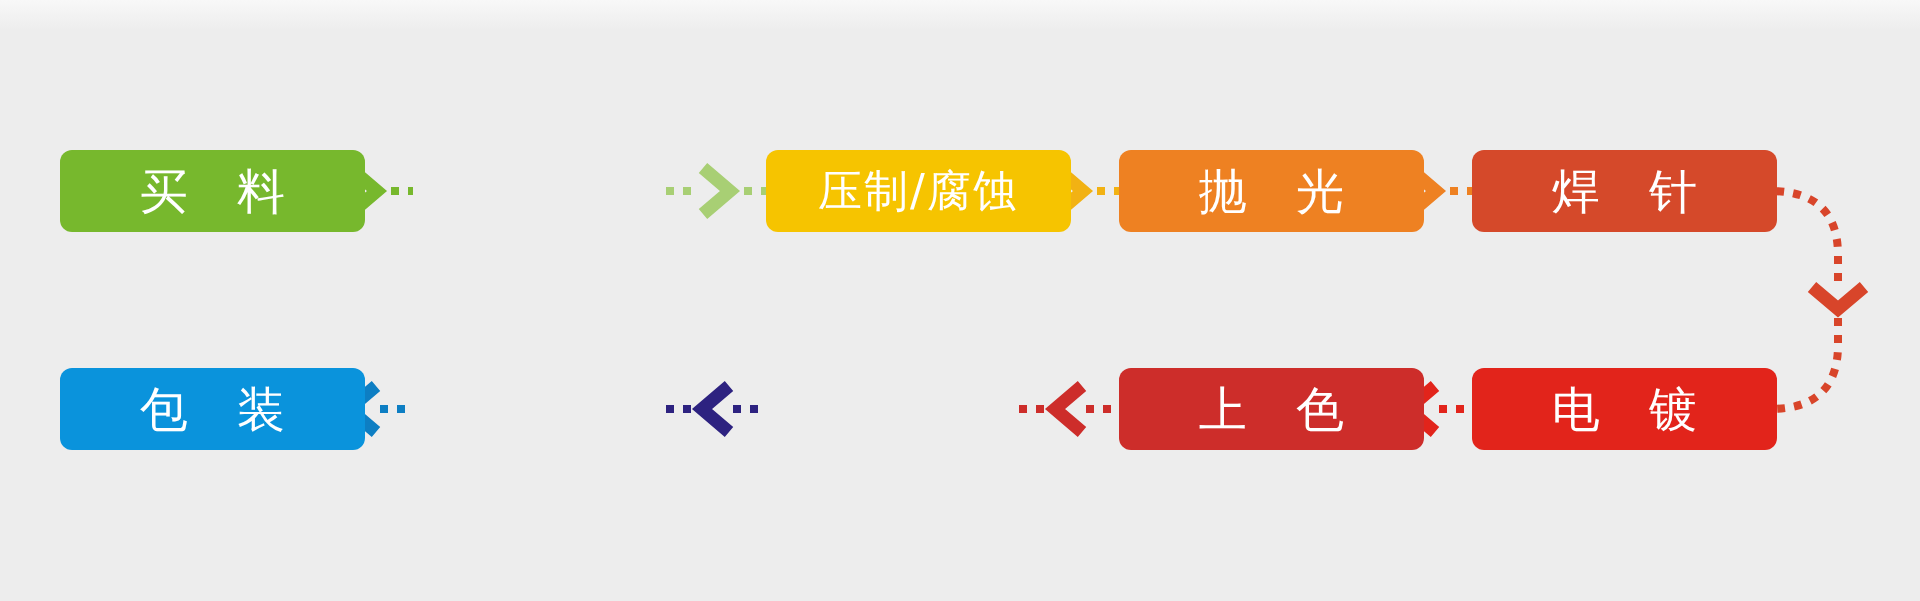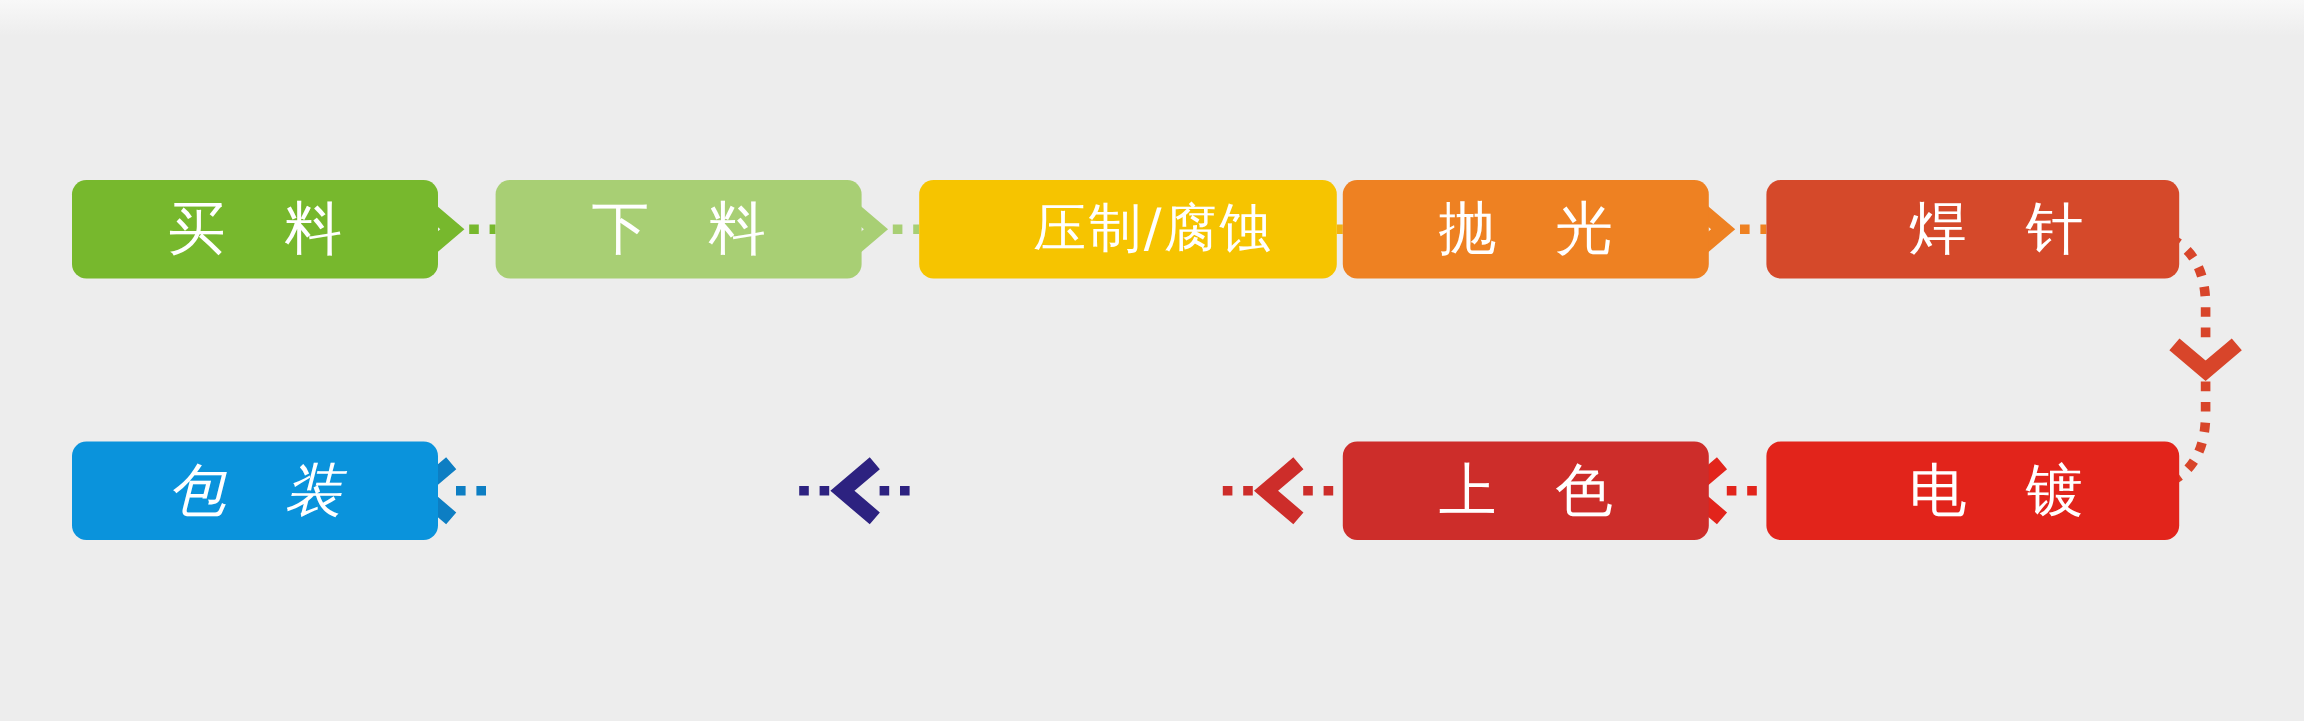--- a/index.html
+++ b/index.html
@@ -31,23 +31,23 @@
   }
   .box.long{
     font-size:44px;
     letter-spacing:2px;
     word-spacing:normal;
   }
   .r-top{top:150px;}
   .r-bottom{top:368px;}
   .c0{left:60px;}
   .c1{left:413px;}
-  .c2{left:766px;padding-left:43px;}
+  .c2{left:766px;}
   .c3{left:1119px;}
-  .c4{left:1472px;padding-left:39px;}
+  .c4{left:1472px;}
   polyline{fill:none;stroke-linejoin:miter;stroke-linecap:butt;}
   line,path{fill:none;stroke-linecap:butt;}
 </style>
 </head>
 <body>
 
 <div class="canvas">
 
   <svg class="connectors" viewBox="0 0 1920 601" xmlns="http://www.w3.org/2000/svg">
 
@@ -96,34 +96,31 @@
     <g stroke="#0d7ec3">
       <line x1="313" y1="409" x2="352" y2="409" stroke-width="8" stroke-dasharray="8 9"></line>
       <line x1="380" y1="409" x2="413" y2="409" stroke-width="8" stroke-dasharray="8 9"></line>
       <polyline points="376,386 349,409 376,432" stroke-width="13"></polyline>
     </g>
   </svg>
 
   <div class="box r-top c0" style="background: rgb(119, 184, 45);">
     <span>买 料</span>
   </div>
-  <div class="box r-top c1" style="background: rgb(168, 207, 116);">
-    <span>下 料</span>
-  </div>
   <div class="box r-top c2 long" style="background: rgb(246, 196, 0);">
     <span>压制/腐蚀</span>
   </div>
   <div class="box r-top c3" style="background: rgb(238, 129, 34); justify-content: center;">
     <span>抛 光</span>
   </div>
   <div class="box r-top c4" style="background: rgb(213, 73, 42);">
     <span>焊 针</span>
   </div>
 
-  <div class="box r-bottom c0" style="background: rgb(10, 147, 220); font-style: italic;">
+  <div class="box r-bottom c0" style="background: rgb(10, 147, 220);">
     <span>包 装</span>
   </div>
   <div class="box r-bottom c3" style="background: rgb(205, 45, 42);">
     <span>上 色</span>
   </div>
   <div class="box r-bottom c4" style="background: rgb(226, 36, 27);">
     <span>电 镀</span>
   </div>
 
 </div>

